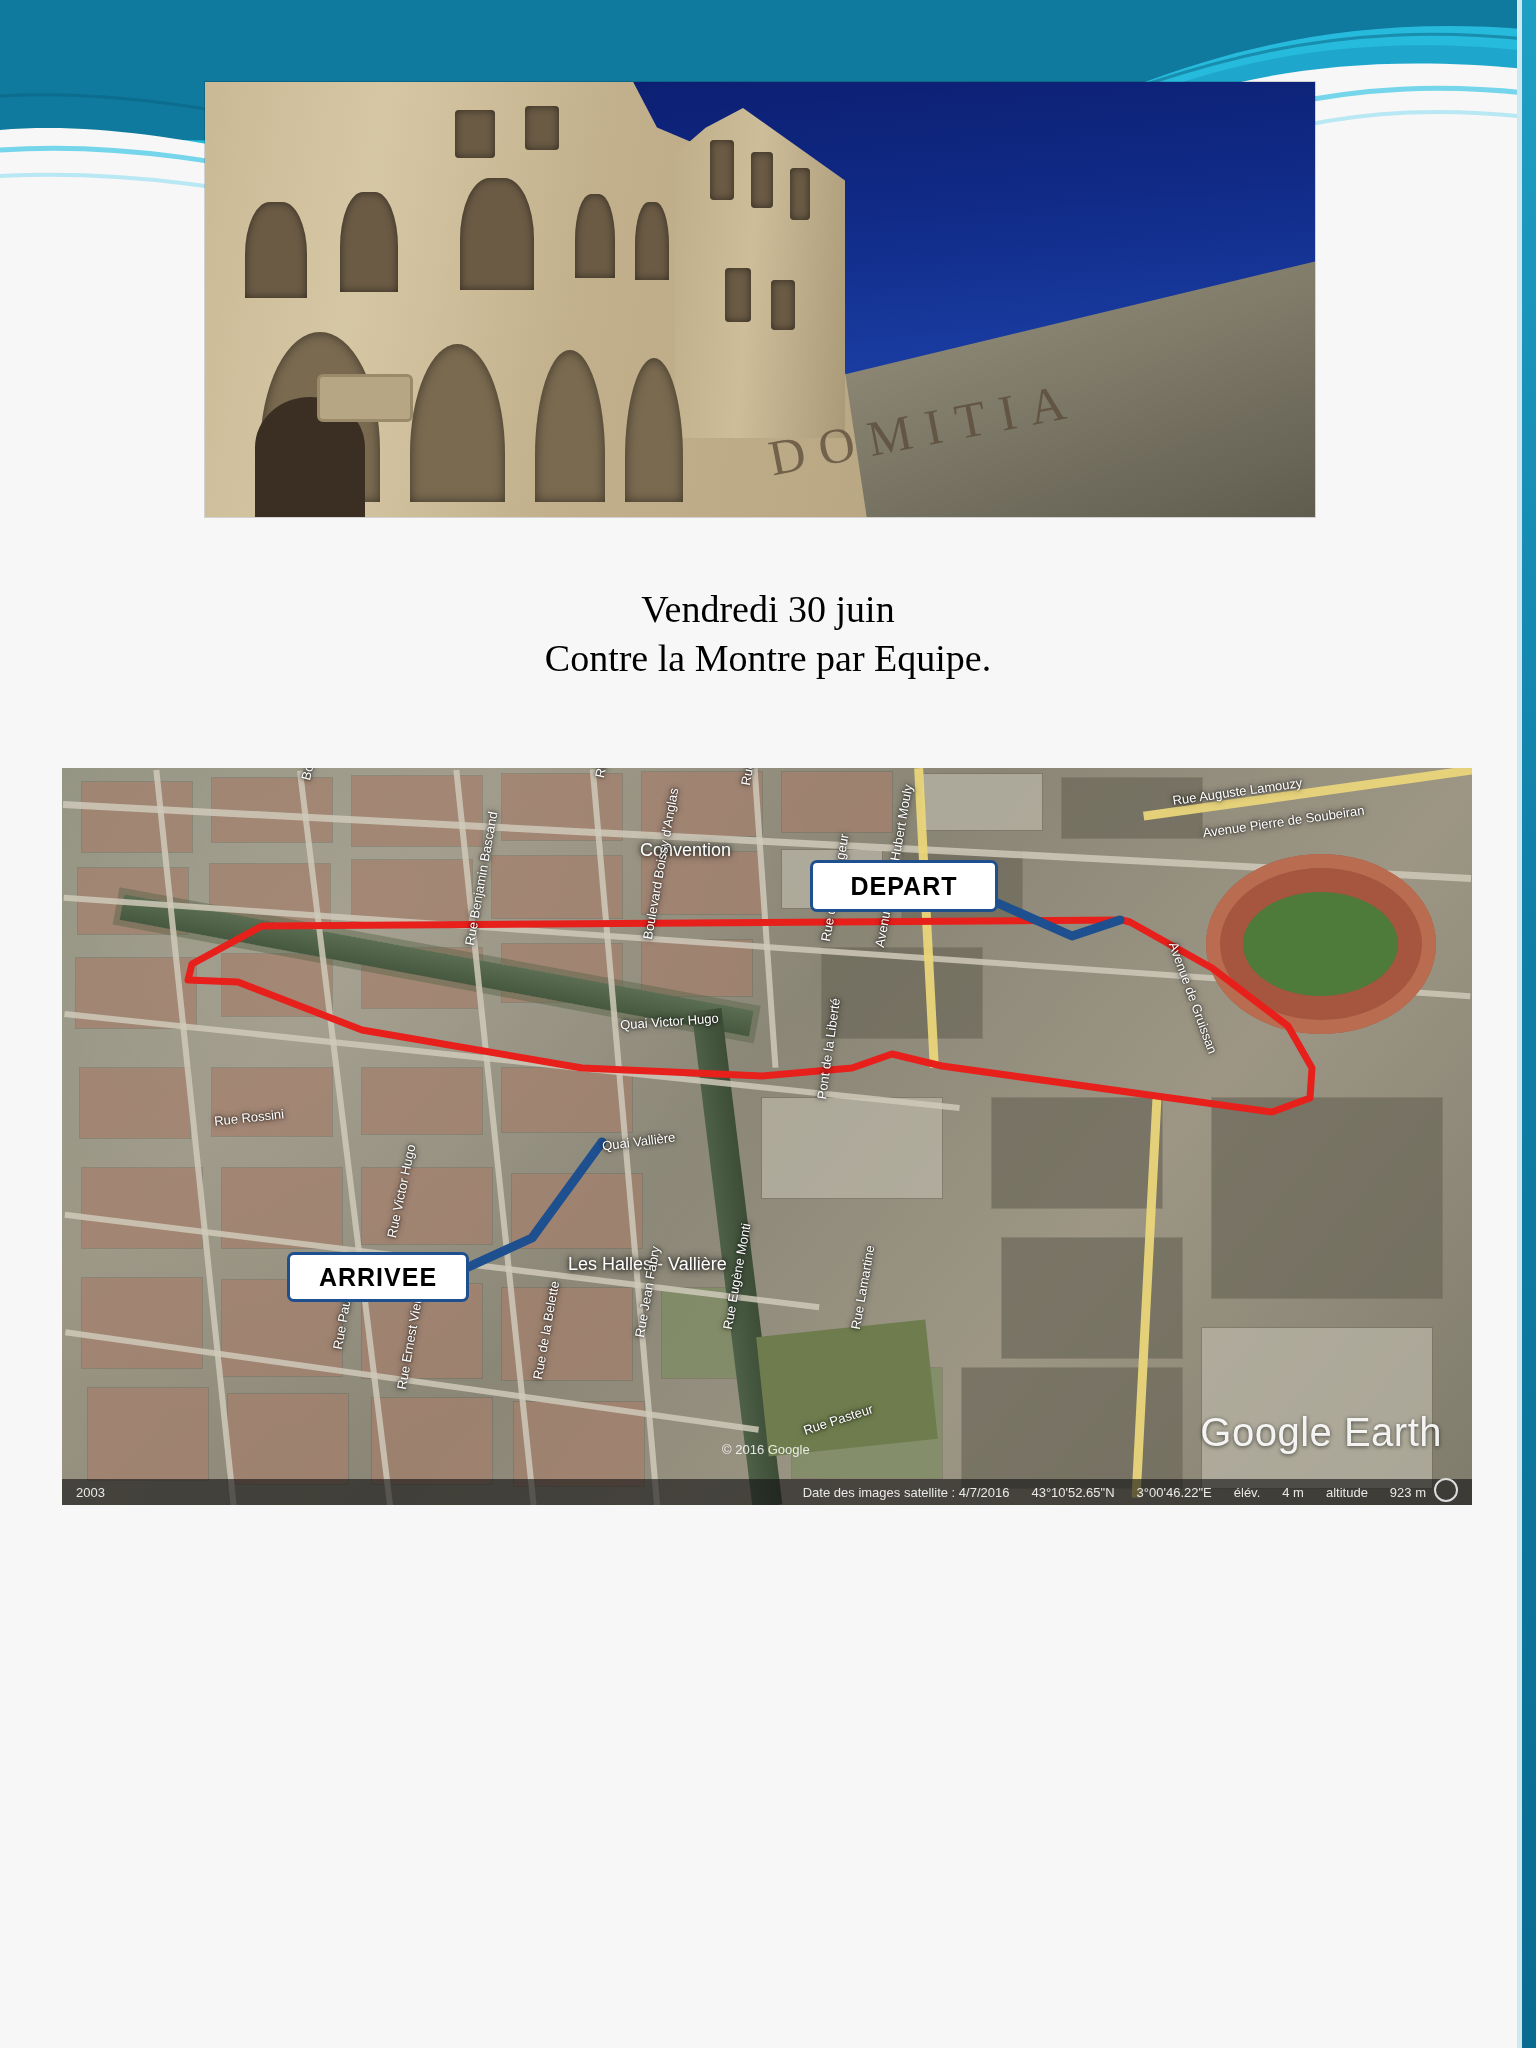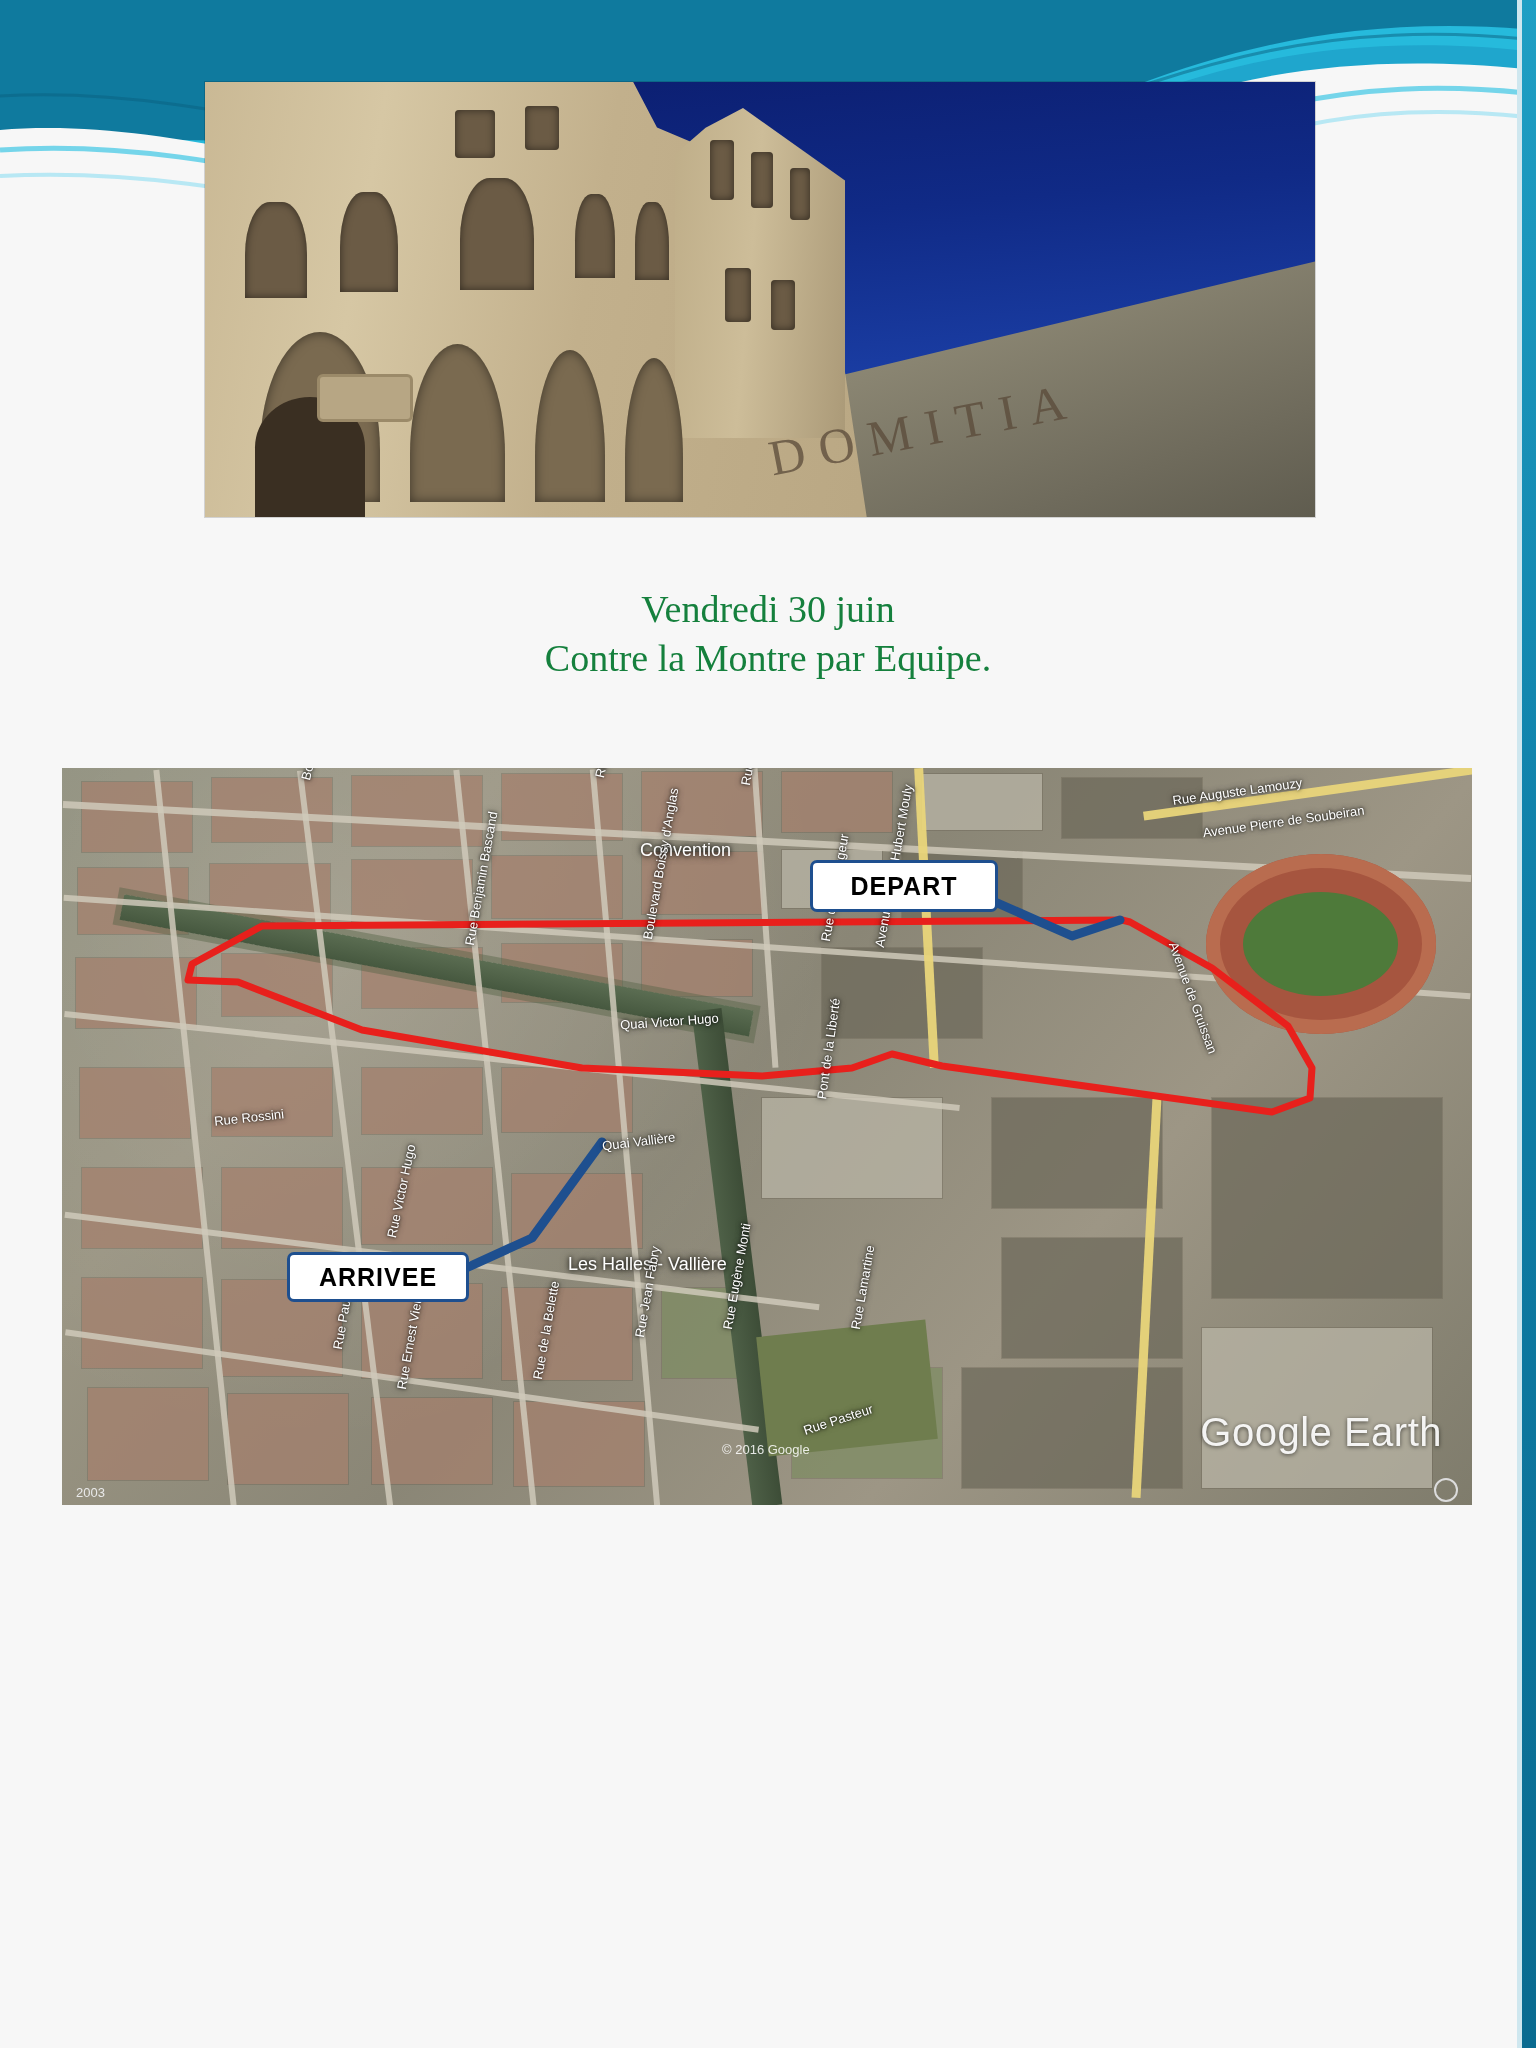--- a/index.html
+++ b/index.html
@@ -54,21 +54,21 @@
     overflow: hidden;
     box-shadow: 0 0 0 1px rgba(0,0,0,0.15);
   }
 
   .subtitle {
     position: absolute;
     left: 0;
     top: 585px;
     width: 1536px;
     text-align: center;
-    color: #15803d;
+    color: #000000;
     font-size: 38px;
     line-height: 1.28;
   }
   .subtitle .line2 { display: block; }
 
   .map {
     position: absolute;
     left: 62px;
     top: 768px;
     width: 1410px;
@@ -490,17 +490,26 @@
   <div class="street" style="left:740px;top:644px; transform:rotate(-18deg);">Rue Pasteur</div>
   <div class="street" style="left:786px;top:560px; transform:rotate(-80deg); transform-origin:left top;">Rue Lamartine</div>
   <div class="street" style="left:322px;top:468px; transform:rotate(-78deg); transform-origin:left top;">Rue Victor Hugo</div>
 
   <div class="ge-copy">© 2016 Google</div>
   <div class="ge-logo">Google Earth</div>
 
   <div class="ge-bar-left">
     <span>2003</span>
   </div>
+  <div class="ge-bar">
+    <span>Date des images satellite : 4/7/2016</span>
+    <span>43°10'52.65"N</span>
+    <span>3°00'46.22"E</span>
+    <span>élév.</span>
+    <span>4 m</span>
+    <span>altitude</span>
+    <span>923 m</span>
+  </div>
   <div class="compass"></div>
 </div>
 
 <div class="route-text">
 </div>
 
 </body></html>

